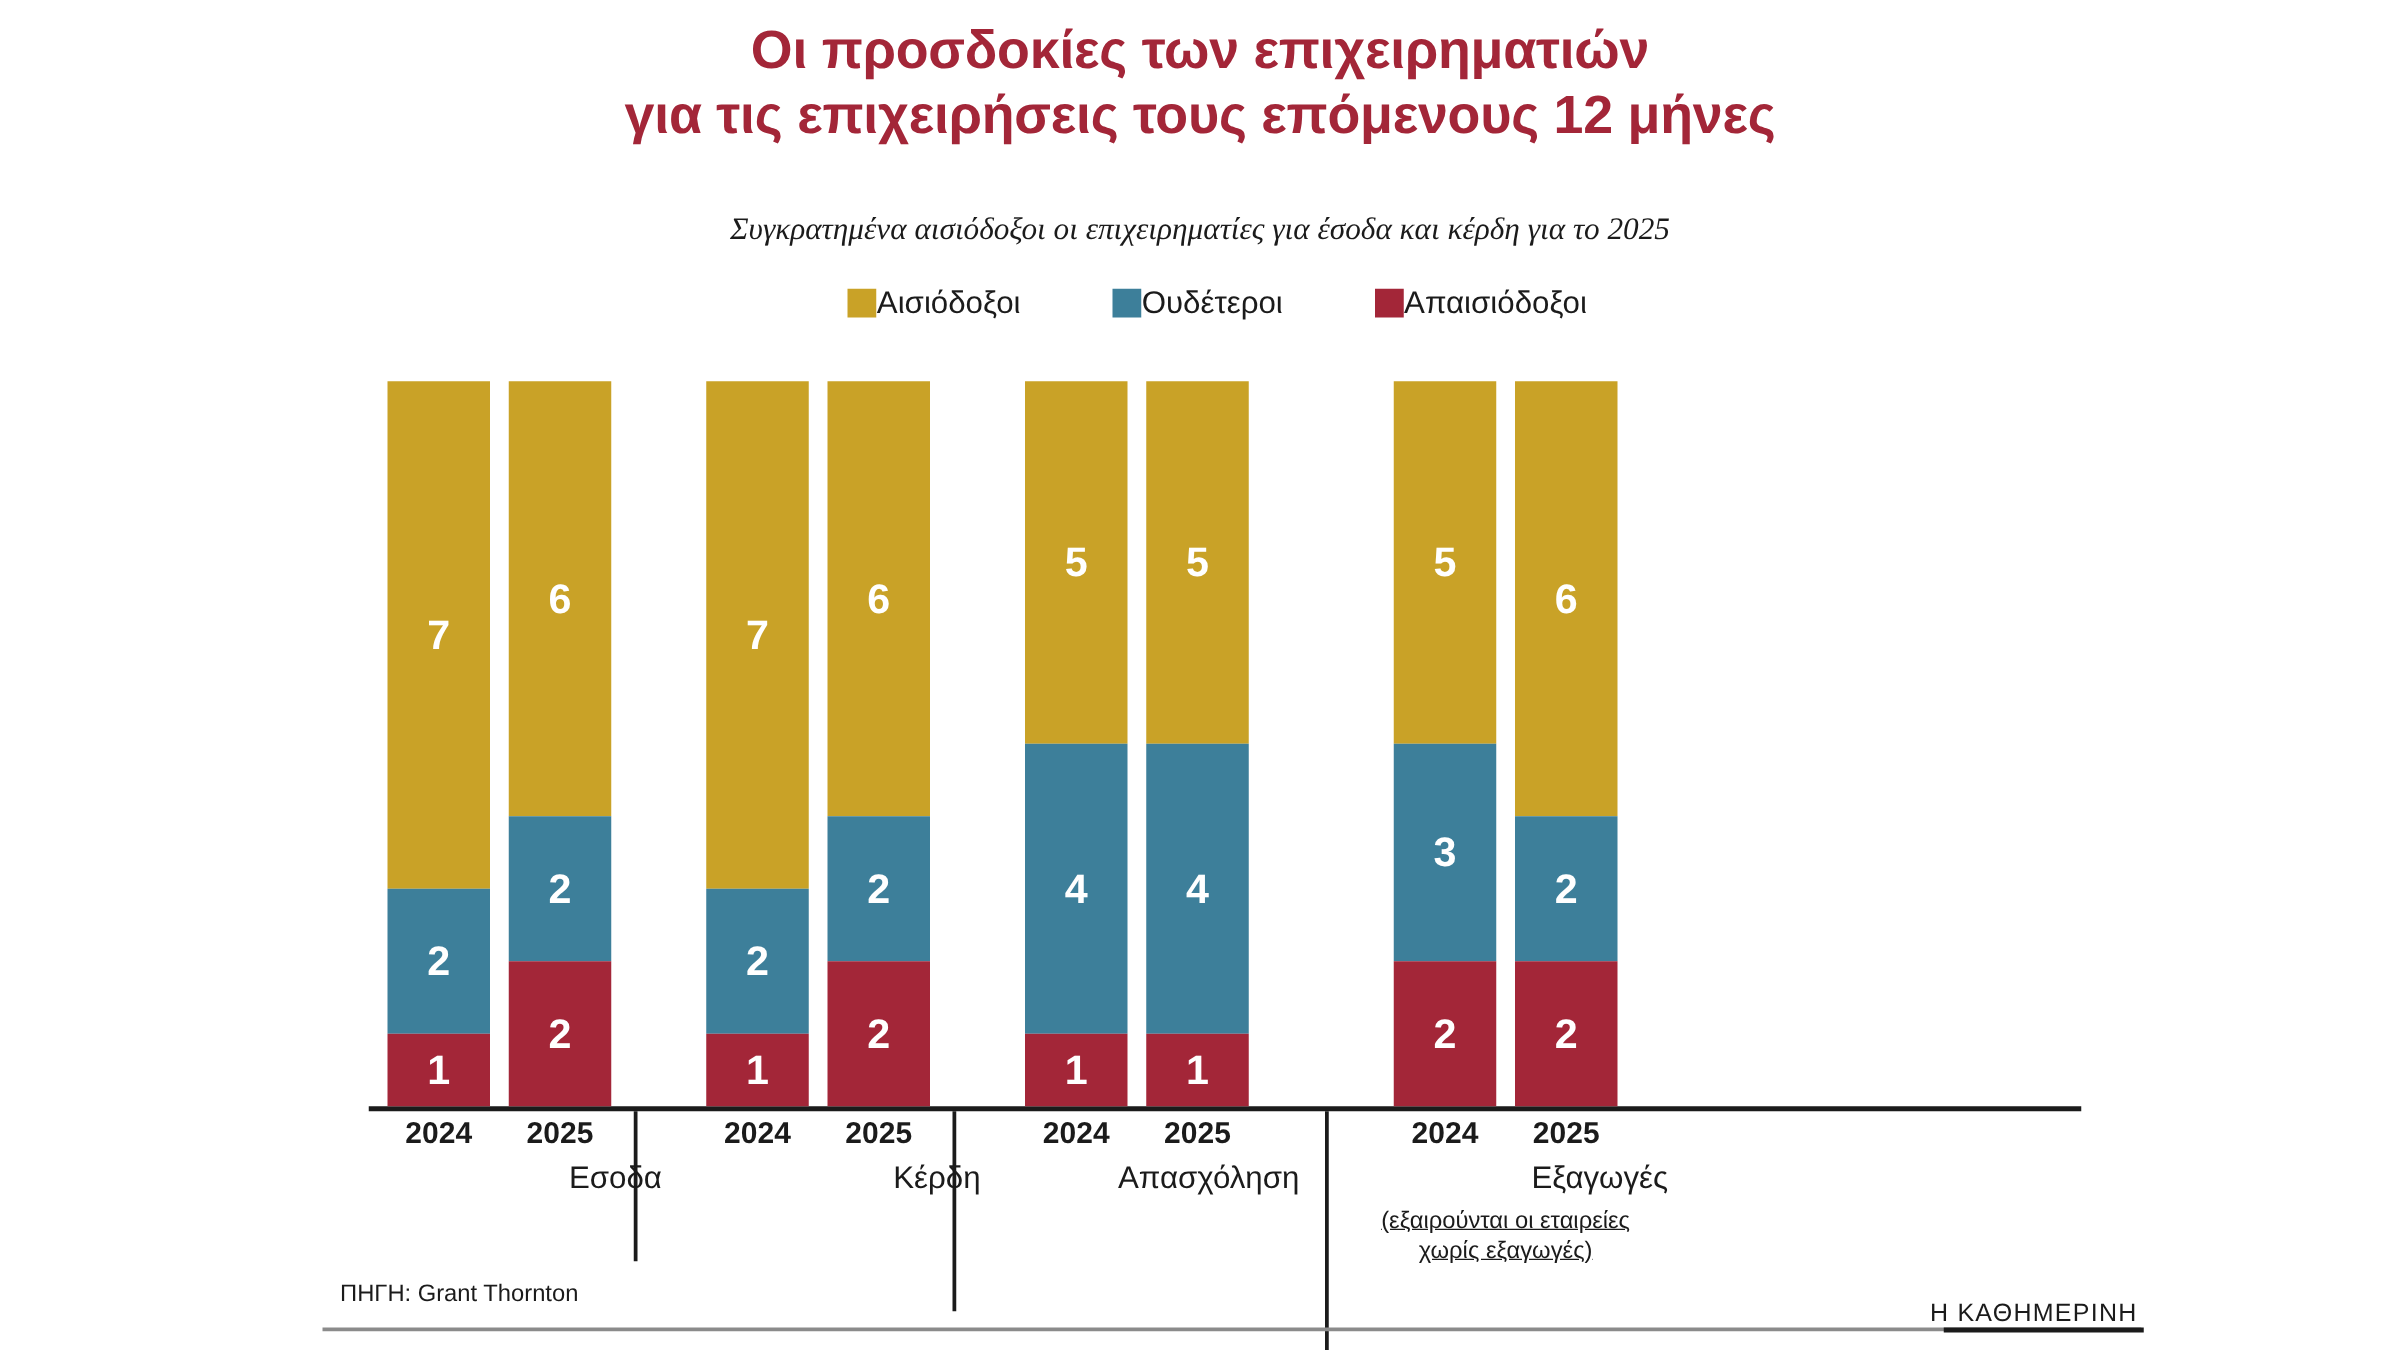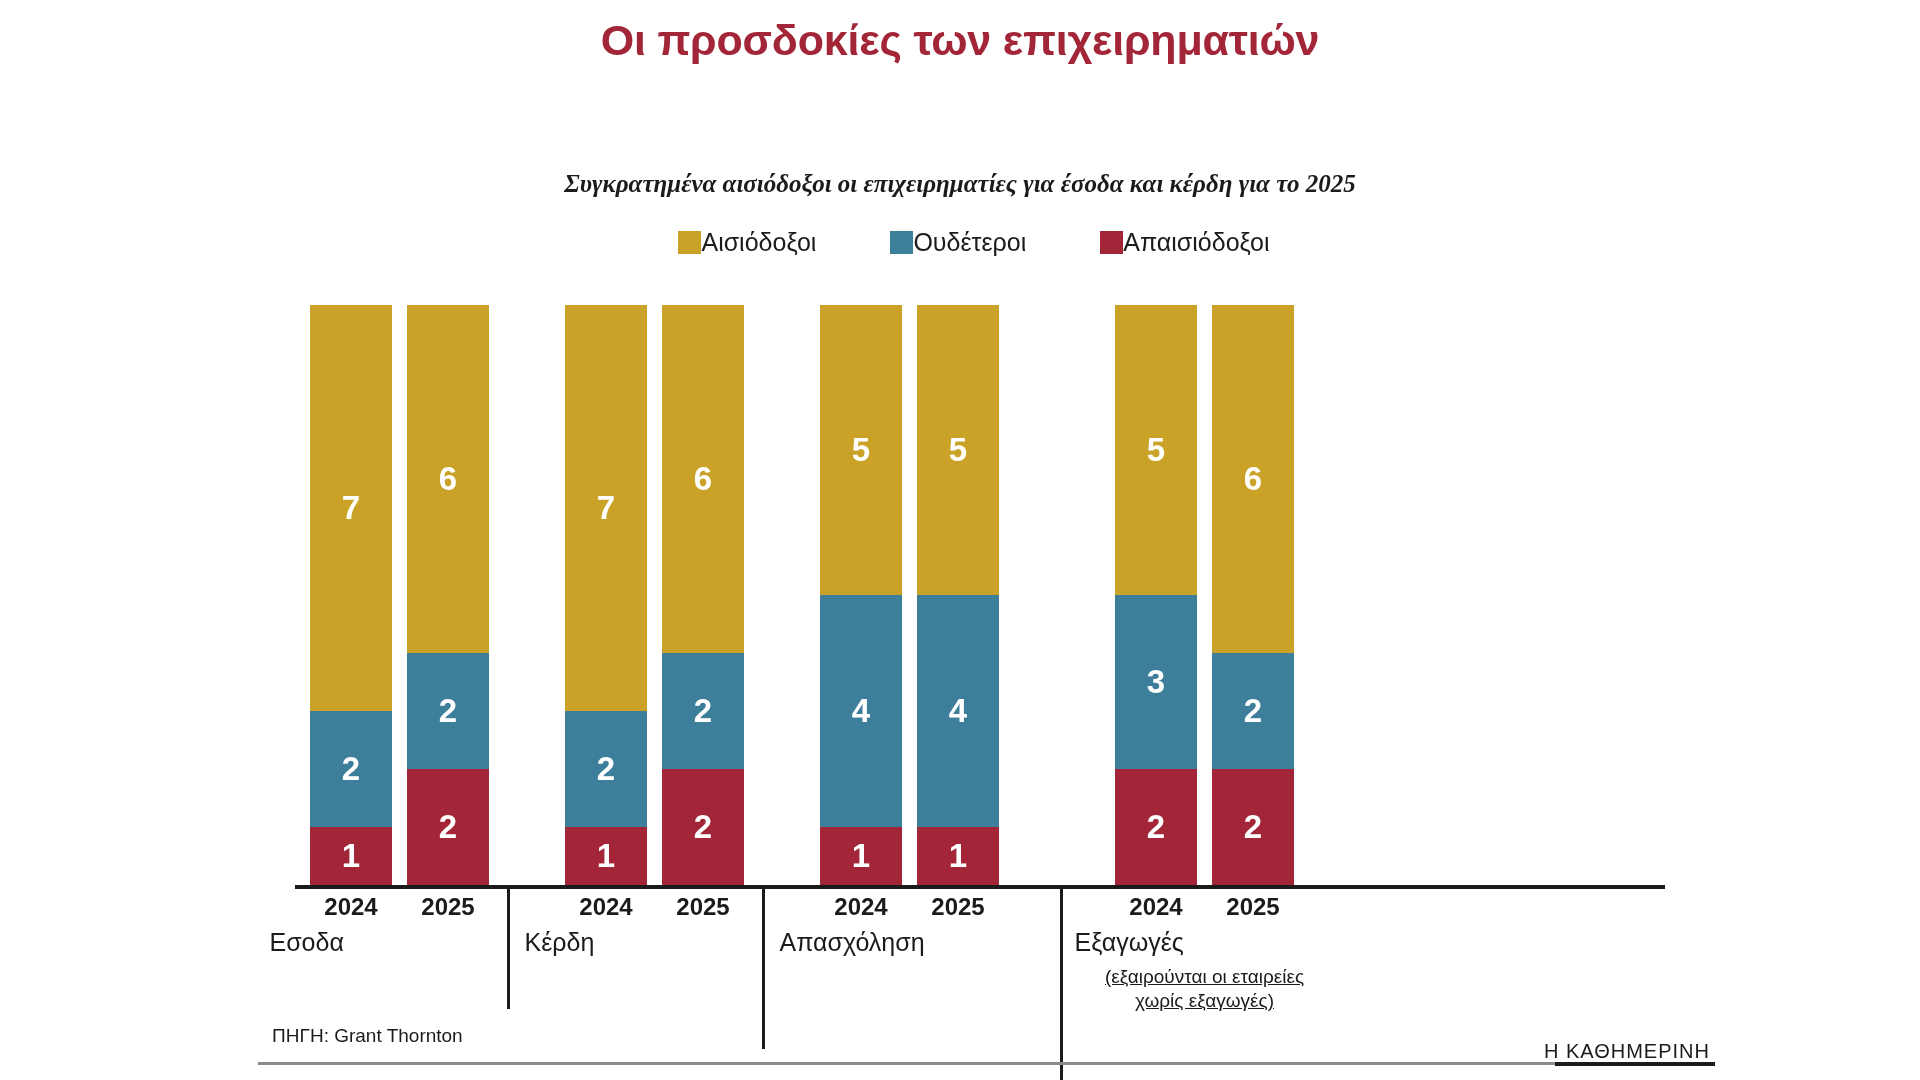--- a/index.html
+++ b/index.html
@@ -37,21 +37,20 @@
   .subtitle {
     position: absolute;
     top: 170px;
     left: 0;
     width: 1920px;
     text-align: center;
     font-family: "Liberation Serif", serif;
     font-style: italic;
     font-size: 25px;
     color: #1b1b1b;
-    font-weight: bold;
   }
 
   
   .legend {
     position: absolute;
     top: 228px;
     left: 0;
     width: 1920px;
     display: flex;
     justify-content: center;
@@ -120,21 +119,21 @@
     position: absolute;
     width: 82px;
     text-align: center;
     font-size: 24px;
     font-weight: bold;
     color: #1b1b1b;
   }
   .group-name {
     position: absolute;
     width: 260px;
-    text-align: left;
+    text-align: right;
     font-size: 25px;
     color: #1b1b1b;
   }
   .group-note {
     position: absolute;
     width: 330px;
     text-align: center;
     font-size: 19px;
     color: #1b1b1b;
     line-height: 1.25;
@@ -180,20 +179,21 @@
     background: #1b1b1b;
   }
 </style>
 </head>
 <body>
 
 <div id="page">
 
   <div class="title-block">
     <div class="title-line">Οι προσδοκίες των επιχειρηματιών</div>
+    <div class="title-line">για τις επιχειρήσεις τους επόμενους 12 μήνες</div>
   </div>
 
   <div class="subtitle">Συγκρατημένα αισιόδοξοι οι επιχειρηματίες για έσοδα και κέρδη για το 2025</div>
 
   <div class="legend" id="legend">
       <div class="legend-item">
         <span class="legend-swatch" style="background: rgb(201, 162, 39);"></span>
         <span class="legend-label">Αισιόδοξοι</span>
       </div>
       <div class="legend-item">

